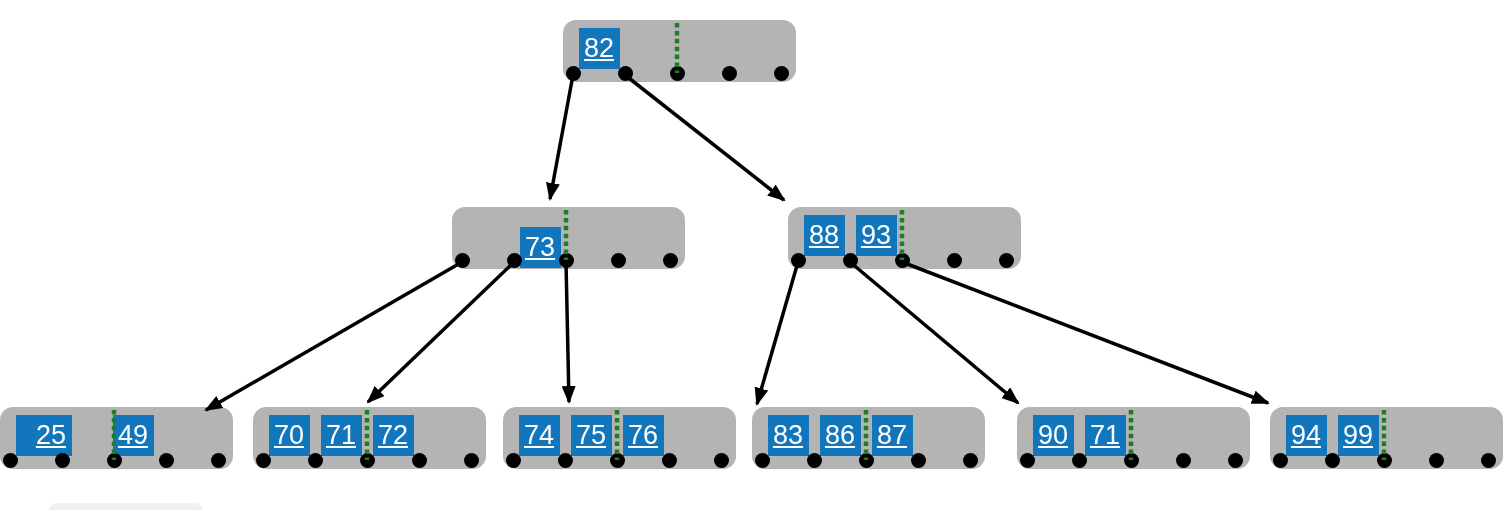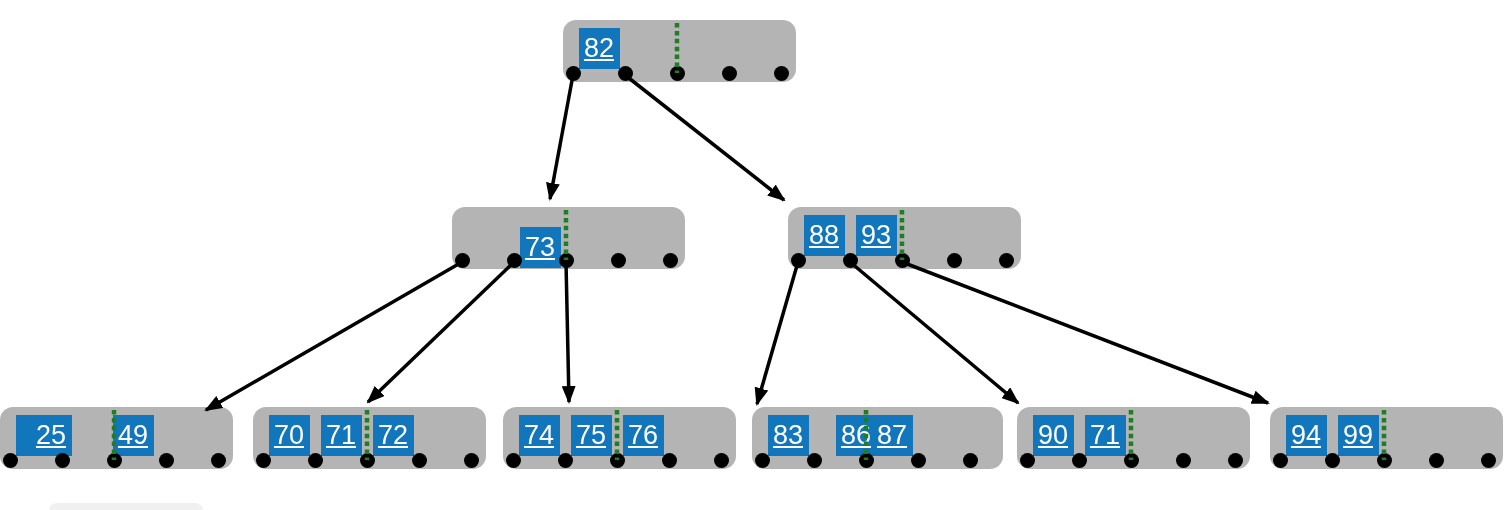--- a/index.html
+++ b/index.html
@@ -130,23 +130,23 @@
     <div class="node" style="left: 503px; top: 407px; width: 233px; height: 62px; border-radius: 13px;">
       <div class="key" style="left: 15.5px; top: 8px; width: 41px; height: 41px; line-height: 41px;">74</div>
       <div class="key" style="left: 67.5px; top: 8px; width: 41px; height: 41px; line-height: 41px;">75</div>
       <div class="key" style="left: 119.5px; top: 8px; width: 41px; height: 41px; line-height: 41px;">76</div>
       <div class="dot" style="left: 2.5px; top: 45.5px; width: 15px; height: 15px;"></div>
       <div class="dot" style="left: 54.5px; top: 45.5px; width: 15px; height: 15px;"></div>
       <div class="dot" style="left: 106.5px; top: 45.5px; width: 15px; height: 15px;"></div>
       <div class="dot" style="left: 158.5px; top: 45.5px; width: 15px; height: 15px;"></div>
       <div class="dot" style="left: 210.5px; top: 45.5px; width: 15px; height: 15px;"></div>
     </div>
-    <div class="node" style="left: 752px; top: 407px; width: 233px; height: 62px; border-radius: 13px; padding-left: 18px;">
+    <div class="node" style="left: 752px; top: 407px; width: 233px; height: 62px; border-radius: 13px;">
       <div class="key" style="left: 15.5px; top: 8px; width: 41px; height: 41px; line-height: 41px;">83</div>
-      <div class="key" style="left: 67.5px; top: 8px; width: 41px; height: 41px; line-height: 41px; margin-left: 16px;">86</div>
+      <div class="key" style="left: 67.5px; top: 8px; width: 41px; height: 41px; line-height: 41px;">86</div>
       <div class="key" style="left: 119.5px; top: 8px; width: 41px; height: 41px; line-height: 41px;">87</div>
       <div class="dot" style="left: 2.5px; top: 45.5px; width: 15px; height: 15px;"></div>
       <div class="dot" style="left: 54.5px; top: 45.5px; width: 15px; height: 15px;"></div>
       <div class="dot" style="left: 106.5px; top: 45.5px; width: 15px; height: 15px;"></div>
       <div class="dot" style="left: 158.5px; top: 45.5px; width: 15px; height: 15px;"></div>
       <div class="dot" style="left: 210.5px; top: 45.5px; width: 15px; height: 15px;"></div>
     </div>
     <div class="node" style="left: 1017px; top: 407px; width: 233px; height: 62px; border-radius: 13px;">
       <div class="key" style="left: 15.5px; top: 8px; width: 41px; height: 41px; line-height: 41px;">90</div>
       <div class="key" style="left: 67.5px; top: 8px; width: 41px; height: 41px; line-height: 41px;">71</div>

